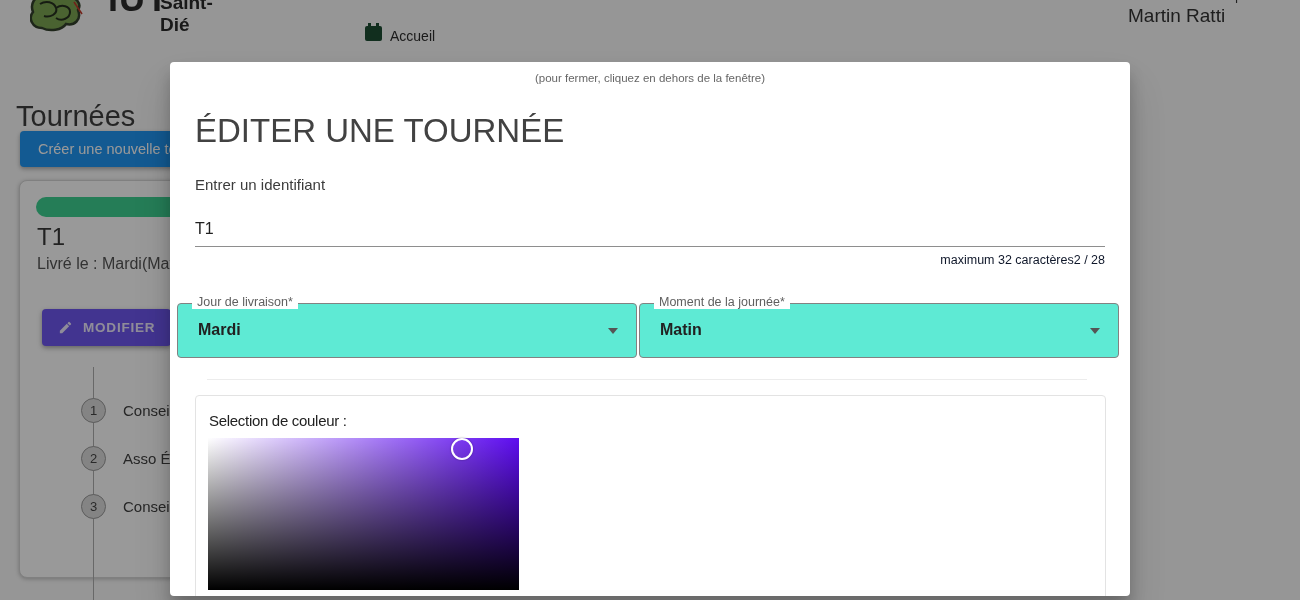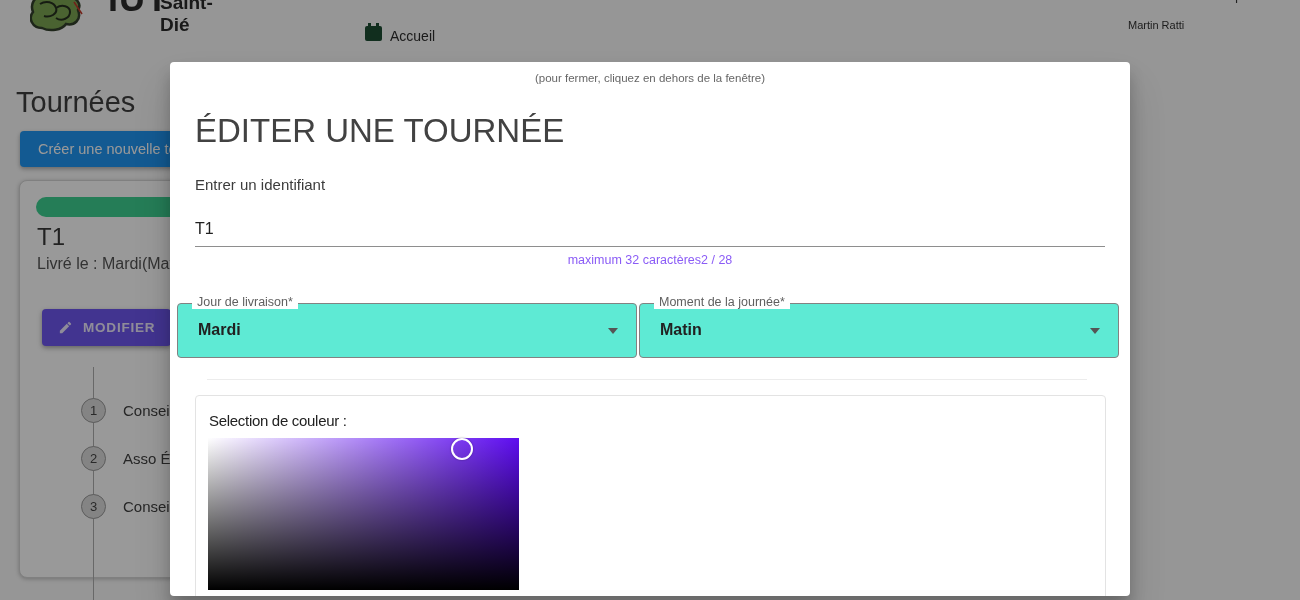--- a/index.html
+++ b/index.html
@@ -15,23 +15,23 @@
   .brand-sub { position:absolute; left:130px; top:0px; font-size:19px; font-weight:bold; color:#2b2b2b; }
 
   .nav-item { position:absolute; left:365px; top:26px; display:flex; gap:8px; align-items:flex-start; color:#2f4f38; }
   .cal-icon { width:17px; height:15px; background:#1d4d33; border-radius:2px; position:relative; }
   .cal-icon:before, .cal-icon:after { content:""; position:absolute; top:-3px; width:3px; height:5px; background:#1d4d33; }
   .cal-icon:before { left:3px; } .cal-icon:after { right:3px; }
   .nav-label { font-size:14px; color:#2e2e2e; padding-top:2px; }
 
   .user-box { position:absolute; left:1128px; top:-12px; width:160px; }
   .user-context { font-size:13px; color:#3a3a3a; }
-  .user-name { font-size:11px; color:#333; margin-top:16px; }
+  .user-name { font-size:19px; color:#333; margin-top:2px; }
 
-  .page-title { position:absolute; left:16px; top:86px; font-size:29px; font-weight:500; color:#3f3f3f; }
+  .page-title { position:absolute; left:16px; top:100px; font-size:29px; font-weight:500; color:#3f3f3f; }
   .create-btn { position:absolute; left:20px; top:131px; height:36px; padding:0 18px; background:var(--blue,#2196f3);
     border:none; border-radius:4px; color:#fff; font-size:14.5px; font-family:inherit; display:flex; align-items:center;
     box-shadow:0 2px 4px rgba(0,0,0,.3); white-space:nowrap; }
 
   .tour-card { position:absolute; left:19px; top:180px; width:331px; height:398px; background:#fff;
     border:1px solid #d5d5d5; border-radius:8px; box-shadow:0 1px 4px rgba(0,0,0,.25); }
   .tour-color-bar { position:absolute; left:16px; right:16px; top:16px; height:20px; border-radius:10px; background:var(--green,#3fd092); }
   .tour-name { position:absolute; left:17px; top:42px; font-size:24px; color:#3a3a3a; }
   .tour-delivery { position:absolute; left:17px; top:74px; font-size:16px; color:#555; white-space:nowrap; }
   .modify-btn { position:absolute; left:22px; top:128px; height:37px; padding:8px 16px; background:var(--accent,#6f58f0);
@@ -57,21 +57,21 @@
   
   .modal { position:absolute; left:170px; top:33px; width:960px; height:534px; background:#fff; border-radius:4px;
     box-shadow:0 11px 15px rgba(0,0,0,.2), 0 24px 38px rgba(0,0,0,.14); overflow:hidden;margin-top:29px; }
   .close-hint { position:absolute; top:10px; left:0; width:100%; text-align:center; font-size:11.5px; color:#666; }
   .modal-title { position:absolute; left:25px; top:50px; font-size:33px; font-weight:500; color:#424242; }
   .modal-sub { position:absolute; left:25px; top:114px; font-size:15px; color:#3c3c3c; }
 
   .id-field { position:absolute; left:25px; top:152px; width:910px; }
   .id-label { font-size:12.5px; color:#5f5f5f; }
   .id-value { font-size:16px; color:#212121; margin-top:6px; padding-bottom:8px; border-bottom:1px solid #8e8e8e; }
-  .id-helper { display:flex; justify-content:center; font-size:12.5px; color:#8b5cf6; margin-top:6px; }
+  .id-helper { display:flex; justify-content:flex-end; font-size:12.5px; color:#0f172a; margin-top:6px; }
 
   .select { position:absolute; top:241px; height:55px; border:1px solid #828282; border-radius:4px; background:#5eead4; }
   .select-day { left:7px; width:460px; }
   .select-moment { left:469px; width:480px; }
   .select-label { position:absolute; top:-9px; left:14px; background:#fff; padding:0 5px; font-size:12.5px; color:#5f5f5f; white-space:nowrap; }
   .select-value { position:absolute; left:20px; top:17px; font-size:16px; color:#212121;font-weight:bold; }
   .select-arrow { position:absolute; right:18px; top:24px; width:0; height:0;
     border-left:5px solid transparent; border-right:5px solid transparent; border-top:6px solid #555; }
 
   .modal-divider { position:absolute; left:37px; top:317px; width:880px; height:1px; background:#ececec; }

